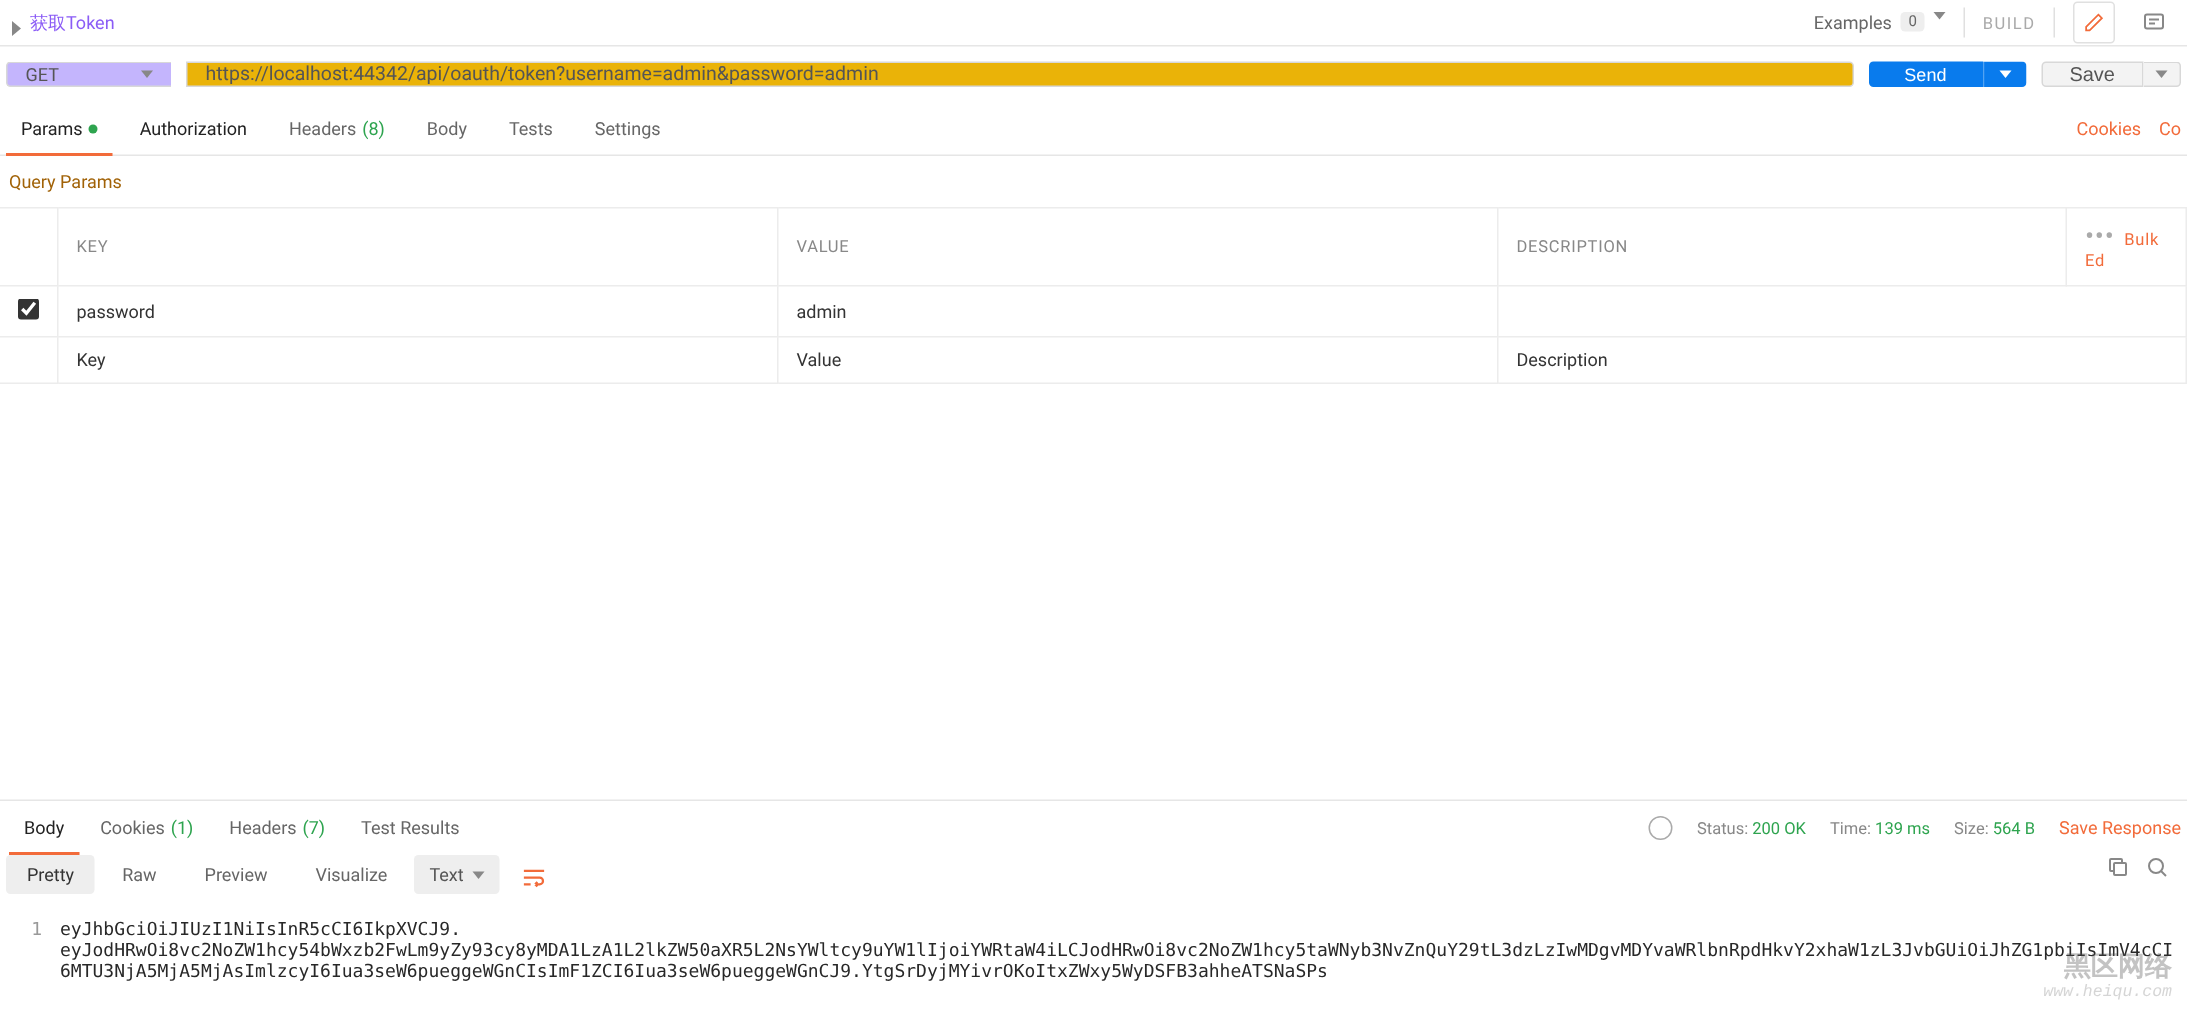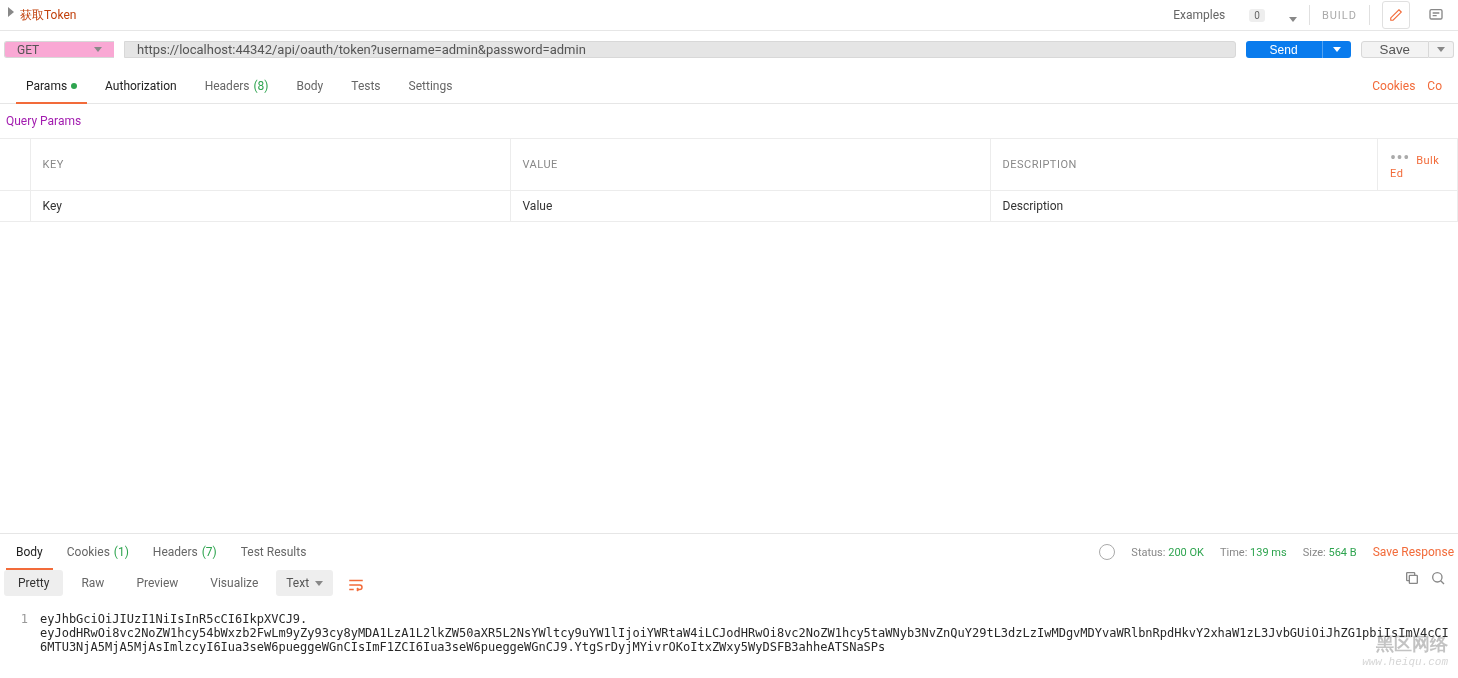--- a/index.html
+++ b/index.html
@@ -1,40 +1,40 @@
 <!DOCTYPE html>
 <html><head>
 <meta charset="utf-8">
 <style>
 *{box-sizing:border-box;margin:0;padding:0}
 body{font-family:-apple-system,BlinkMacSystemFont,"Segoe UI",Roboto,sans-serif;font-size:12px;color:#282828;background:#fff;overflow:hidden;width:1458px;height:678px}
 .top-bar{display:flex;align-items:center;height:31px;border-bottom:1px solid #e6e6e6;padding:0 8px}
-.tab-title{display:flex;align-items:flex-start;gap:6px;color:#c2410c}
+.tab-title{display:flex;align-items:flex-end;gap:6px;color:#8b5cf6}
 .triangle-right{width:0;height:0;border-top:5px solid transparent;border-bottom:5px solid transparent;border-left:6px solid #888}
 .top-right{margin-left:auto;display:flex;align-items:center;gap:12px}
-.examples{display:flex;align-items:flex-end;gap:24px;color:#666}
+.examples{display:flex;align-items:flex-start;gap:6px;color:#666}
 .badge{background:#eee;border-radius:3px;padding:1px 5px;font-size:10px;color:#666}
 .build{color:#aaa;letter-spacing:1px;font-size:11px}
 .icon-btn{width:28px;height:28px;display:flex;align-items:center;justify-content:center;border:1px solid #e0e0e0;border-radius:3px;color:#f26b3a;cursor:pointer}
 .sep{width:1px;height:20px;background:#e0e0e0}
 .req-row{display:flex;align-items:stretch;padding:10px 0;gap:10px;margin:0 4px}
-.method-select{width:110px;border:1px solid #d8d8d8;background:#f9a8d4;display:flex;align-items:center;justify-content:space-between;padding:0 12px;color:#555;cursor:pointer;border-radius:3px 0 0 3px;border-right:none}
-.url-input{flex:1;border:1px solid #d8d8d8;background:#e5e5e5;padding:0 12px;color:#555;font-size:13px;display:flex;align-items:flex-end;border-radius:0 3px 3px 0}
+.method-select{width:110px;border:1px solid #d8d8d8;background:#c4b5fd;display:flex;align-items:center;justify-content:space-between;padding:0 12px;color:#555;cursor:pointer;border-radius:3px 0 0 3px;border-right:none}
+.url-input{flex:1;border:1px solid #d8d8d8;background:#eab308;padding:0 12px;color:#555;font-size:13px;display:flex;align-items:flex-end;border-radius:0 3px 3px 0}
 .send-btn{background:#097bed;color:#fff;border:none;padding:0 24px;border-radius:3px 0 0 3px;font-size:12px;cursor:pointer;display:flex;align-items:center}
 .send-dd{background:#097bed;color:#fff;border:none;border-left:1px solid rgba(255,255,255,.3);padding:0 10px;border-radius:0 3px 3px 0;cursor:pointer;display:flex;align-items:center}
 .save-btn{background:#f3f3f3;border:1px solid #d8d8d8;padding:0 18px;border-radius:3px 0 0 3px;color:#555;cursor:pointer;display:flex;align-items:center}
 .save-dd{background:#f3f3f3;border:1px solid #d8d8d8;border-left:none;padding:0 8px;border-radius:0 3px 3px 0;cursor:pointer;display:flex;align-items:center;color:#888}
-.tabs{display:flex;align-items:center;padding:0 12px;border-bottom:1px solid #e6e6e6;height:36px}
+.tabs{display:flex;align-items:center;padding:0 0;border-bottom:1px solid #e6e6e6;height:36px}
 .tab{padding:0 14px;height:100%;display:flex;align-items:center;gap:4px;color:#666;cursor:pointer;position:relative}
 .tab.active{color:#222}
 .tab.active::after{content:"";position:absolute;bottom:-1px;left:4px;right:4px;height:2px;background:#f26b3a}
 .dot{width:6px;height:6px;border-radius:50%;background:#2ea44f}
 .count{color:#2ea44f}
 .tabs-right{margin-left:auto;display:flex;gap:12px;color:#f26b3a;padding-right:4px}
-.section-label{padding:10px 6px;color:#a21caf;font-size:12px}
+.section-label{padding:10px 6px;color:#a16207;font-size:12px}
 .qp-table{width:100%;border-collapse:collapse}
 .qp-table th{text-align:left;font-weight:400;color:#888;font-size:11px;letter-spacing:.5px;padding:10px 12px;border:1px solid #ececec;border-left:none;border-right:1px solid #ececec;background:#fff}
 .qp-table th:first-child{width:30px;border-left:none}
 .qp-table td{padding:8px 12px;border:1px solid #ececec;color:#333;font-size:12px}
 .qp-table td.cb{width:30px;text-align:center;border-left:none}
 .qp-table input[type=checkbox]{width:14px;height:14px;accent-color:#333}
 .placeholder{color:#bbb}
 .th-actions{width:80px;text-align:right;color:#888}
 .bulk{color:#f26b3a;font-size:11px}
 .dots{color:#aaa;font-size:18px;line-height:1}
@@ -154,20 +154,26 @@
     <tr>
       <th></th>
       <th style="width:480px">KEY</th>
       <th style="width:480px">VALUE</th>
       <th>DESCRIPTION</th>
       <th class="th-actions"><span class="dots">•••</span>&nbsp;&nbsp;<span class="bulk">Bulk Ed</span></th>
     </tr>
   </thead>
   <tbody>
     <tr>
+      <td class="cb"><input type="checkbox" checked="" style=""></td>
+      <td>password</td>
+      <td>admin</td>
+      <td colspan="2"></td>
+    </tr>
+    <tr>
       <td class="cb"></td>
       <td class="placeholder">Key</td>
       <td class="placeholder">Value</td>
       <td colspan="2" class="placeholder">Description</td>
     </tr>
   </tbody>
 </table>
 
 <div class="resp">
   <div class="resp-tabs">

